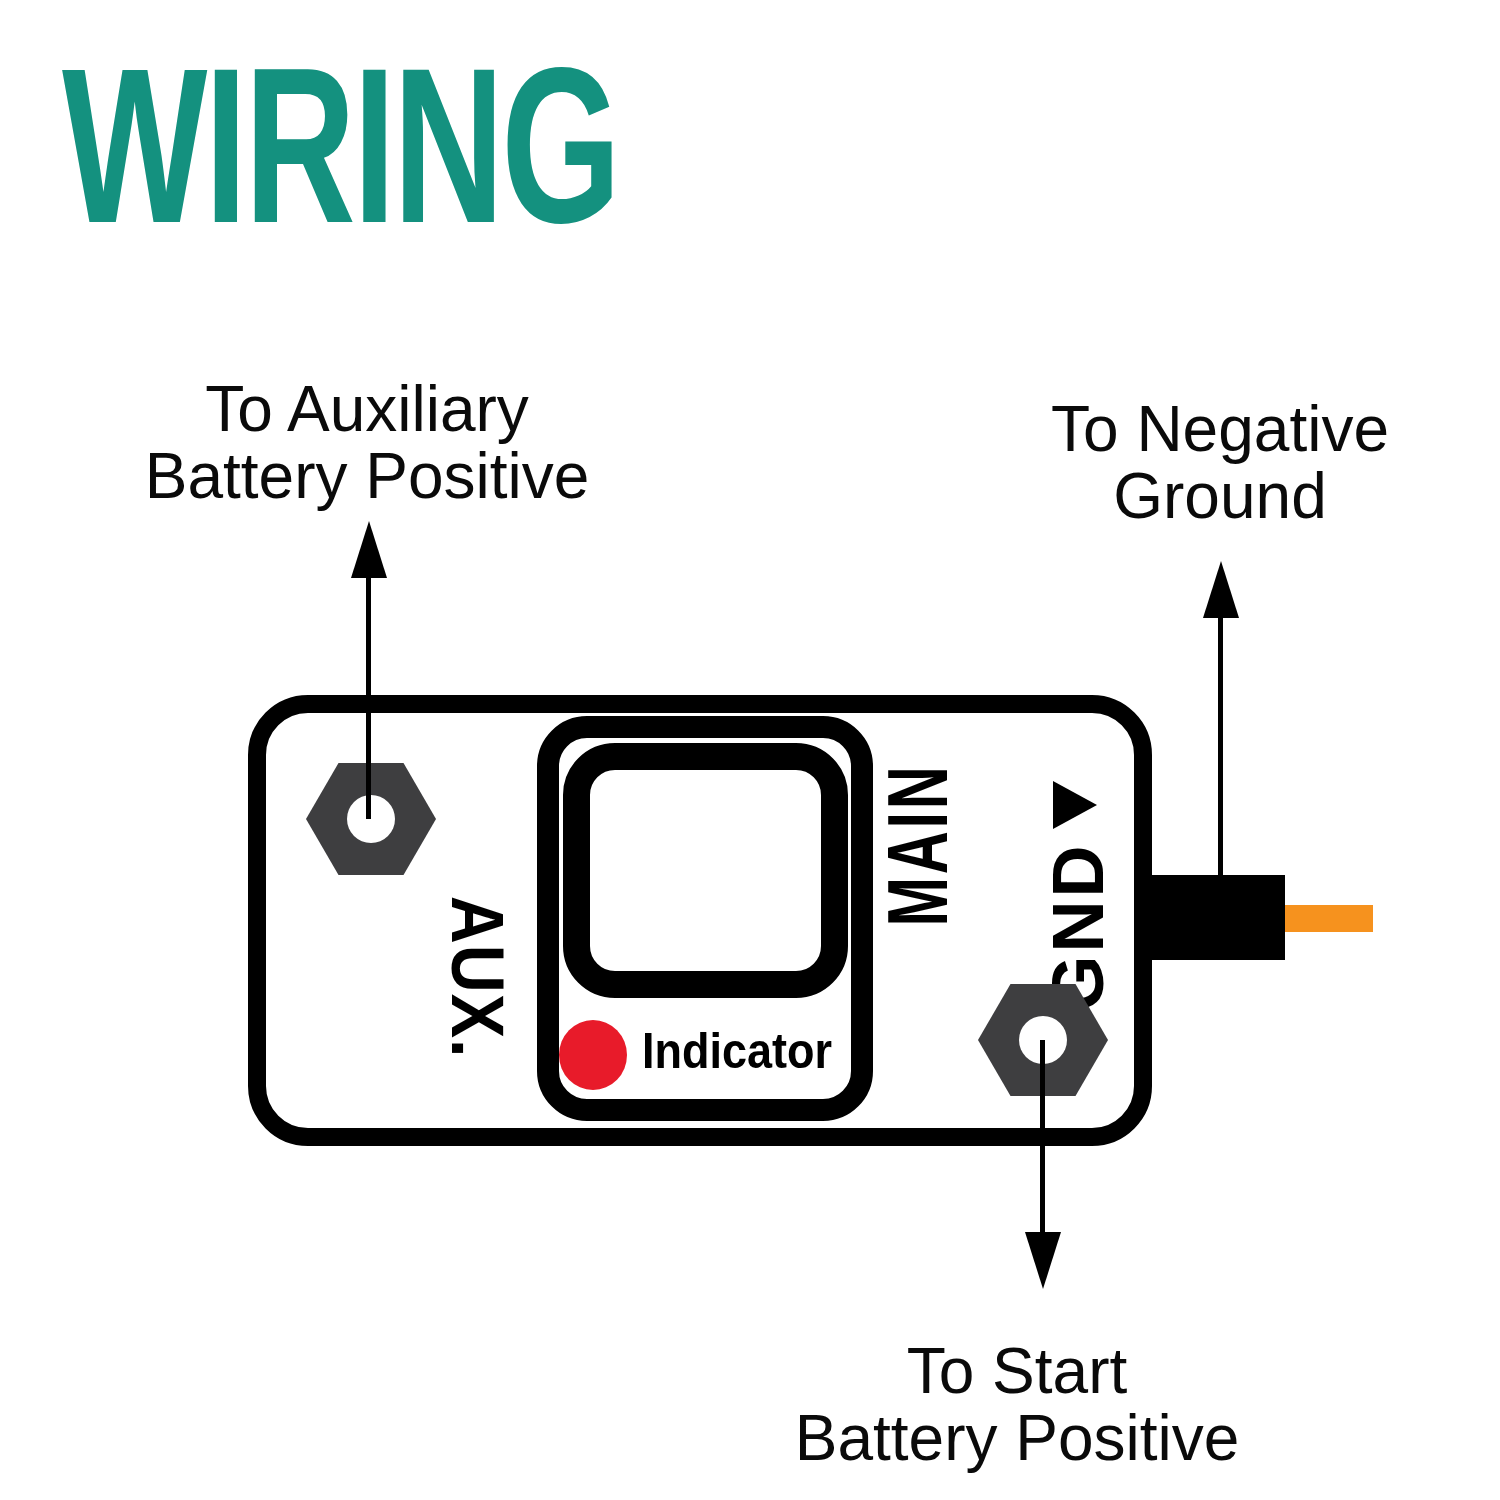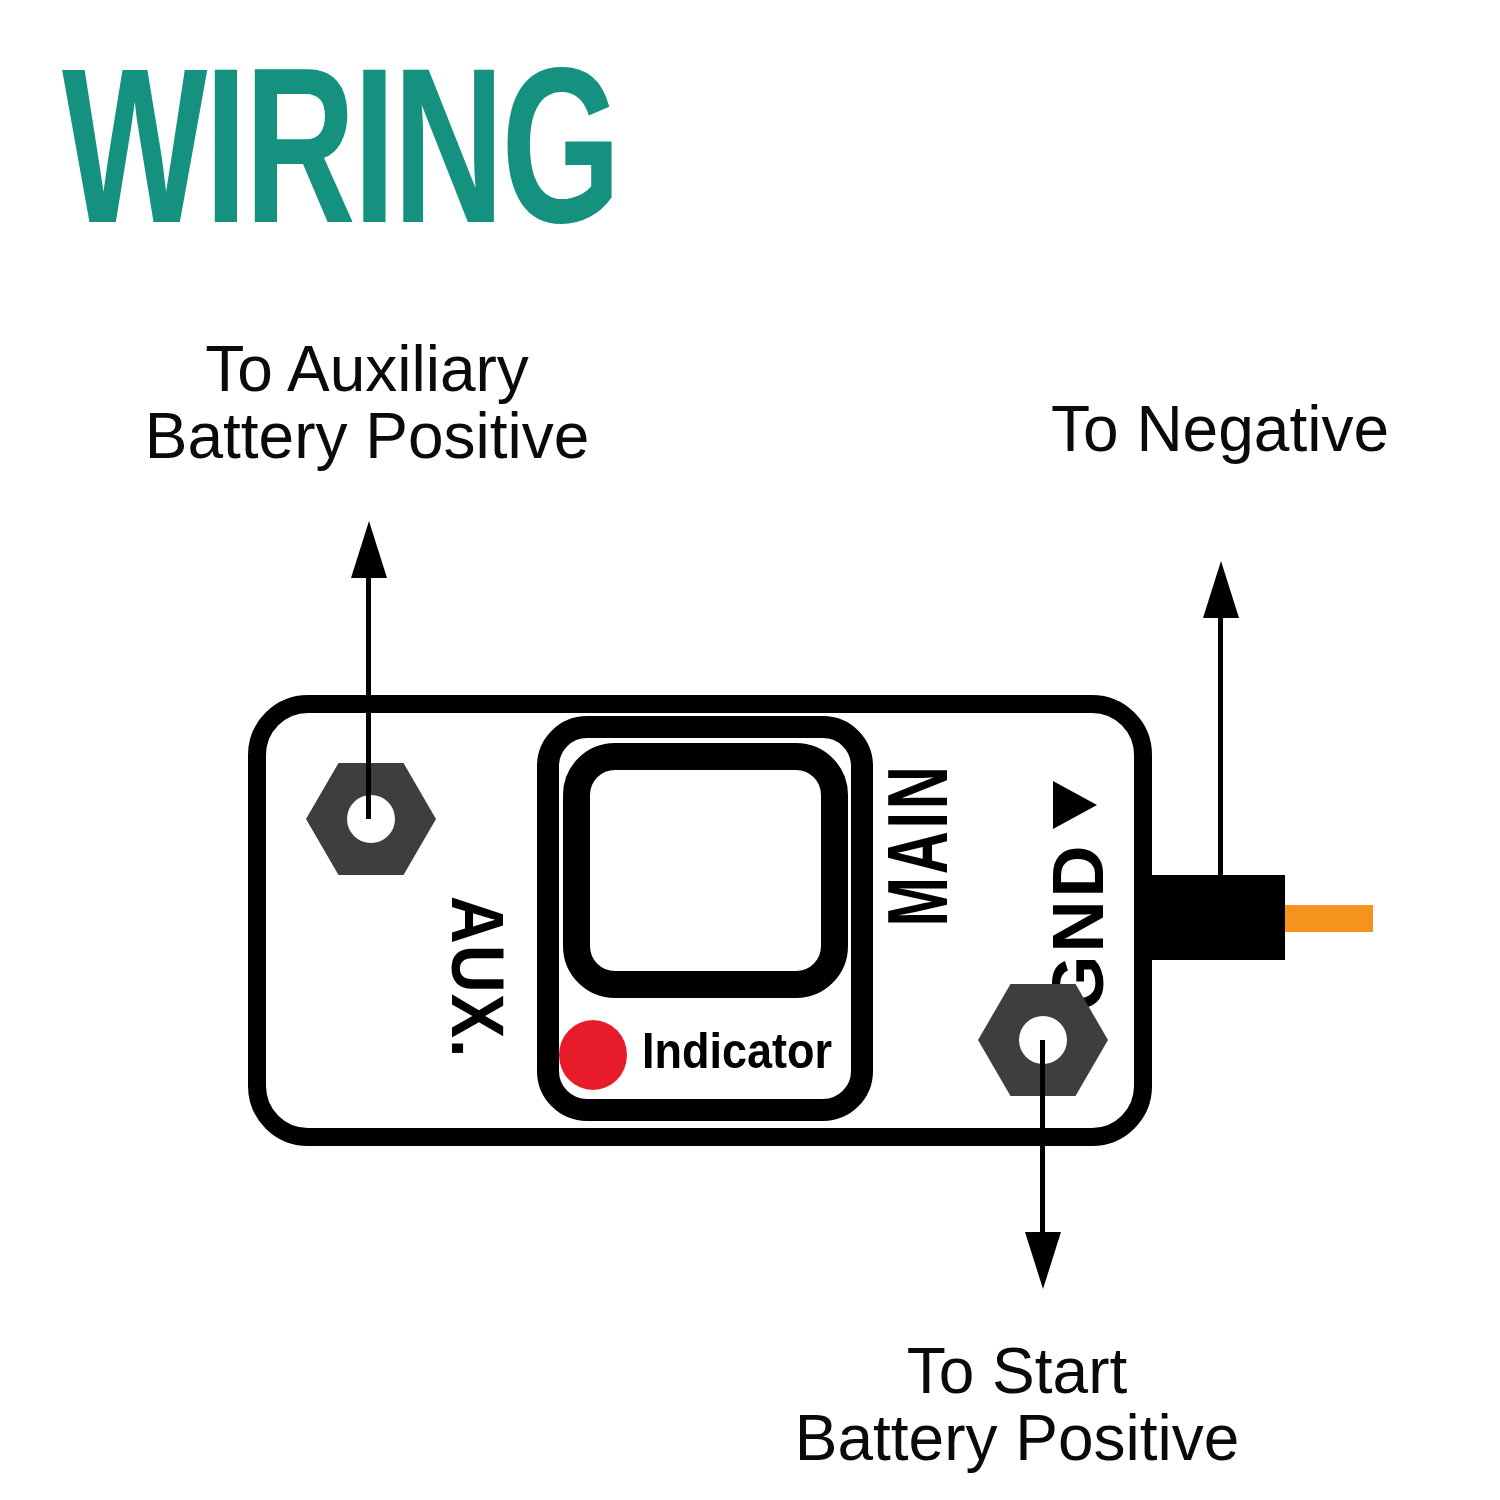--- a/index.html
+++ b/index.html
@@ -7,21 +7,21 @@
          font-family:"Liberation Sans","DejaVu Sans",sans-serif;color:#000;}
   .abs{position:absolute;}
 
   
   #wiring-title{left:62px;top:36px;font-size:220px;line-height:1;font-weight:bold;
     color:var(--title-green,#14917F);letter-spacing:-4px;transform:scaleX(0.70);
     transform-origin:left top;white-space:nowrap;}
 
   
   .callout{width:520px;text-align:center;font-size:64px;line-height:67px;color:#0a0a0a;}
-  #aux-callout{left:107px;top:336px;}
+  #aux-callout{left:107px;top:376px;}
   #neg-callout{left:960px;top:396px;}
   #start-callout{left:757px;top:1298px;margin-top:40px;}
 
   
   .vline{width:5px;background:#000;z-index:30;}
   .head-up{width:0;height:0;border-left:18px solid transparent;border-right:18px solid transparent;
            border-bottom:57px solid #000;z-index:30;}
   .head-down{width:0;height:0;border-left:18px solid transparent;border-right:18px solid transparent;
            border-top:57px solid #000;z-index:30;}
   #aux-arrow-head{left:351px;top:521px;}
@@ -74,20 +74,21 @@
 <div id="stage">
 
   <div class="abs" id="wiring-title">WIRING</div>
 
   <div class="abs callout" id="aux-callout">
     <div>To Auxiliary</div>
     <div>Battery Positive</div>
   </div>
   <div class="abs callout" id="neg-callout">
     <div>To Negative</div>
+    <div>Ground</div>
   </div>
   <div class="abs callout" id="start-callout">
     <div>To Start</div>
     <div>Battery Positive</div>
   </div>
 
   <div class="abs head-up" id="aux-arrow-head"></div>
   <div class="abs vline" id="aux-arrow-line"></div>
   <div class="abs head-up" id="neg-arrow-head"></div>
   <div class="abs vline" id="neg-arrow-line"></div>

